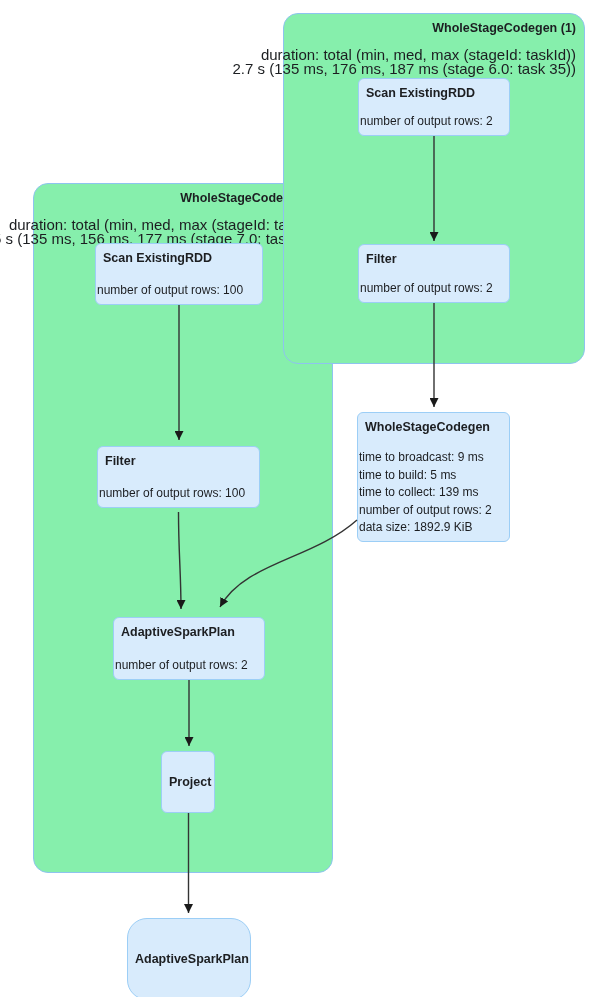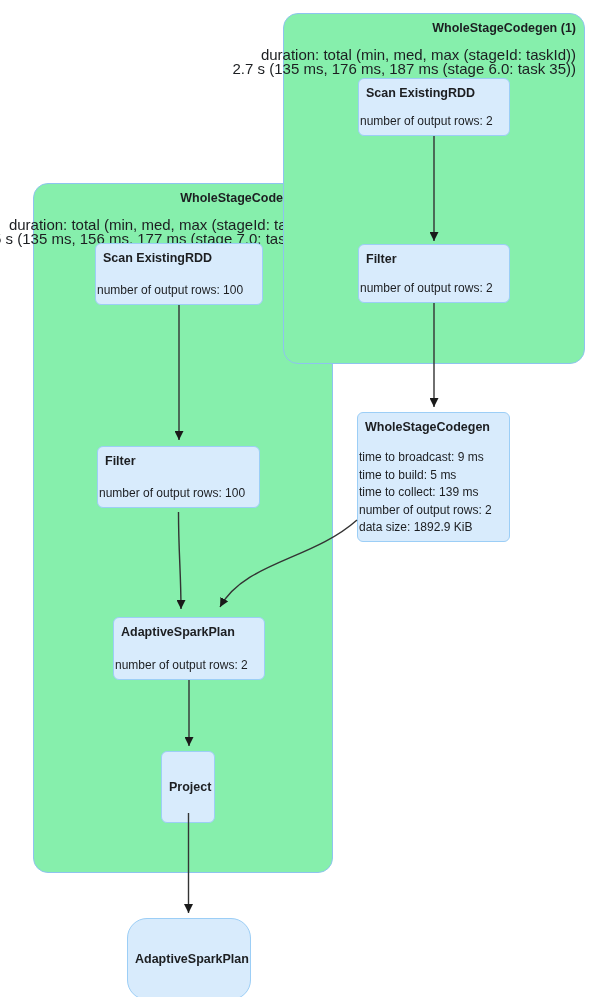--- a/index.html
+++ b/index.html
@@ -112,21 +112,21 @@
     </div>
   </div>
 
   <div class="node" style="left:113px; top:617px; width:152px; height:63px;">
     <div class="node-title">AdaptiveSparkPlan</div>
     <div class="node-metrics">
       <div class="metric-line">number of output rows: 2</div>
     </div>
   </div>
 
-  <div class="node single" style="left:161px; top:751px; width:54px; height:72px;">
+  <div class="node single" style="left:161px; top:751px; width:54px; height:62px;">
     <div class="node-title">Project</div>
   </div>
 
   <div class="node single" style="left:127px; top:918px; width:124px; height:82px;border-radius:20px;">
     <div class="node-title">AdaptiveSparkPlan</div>
   </div>
 
   <svg class="edges" width="614" height="997" viewBox="0 0 614 997">
     <defs>
       <marker id="arrow" viewBox="0 0 10 10" refX="10" refY="5" markerWidth="9" markerHeight="9" markerUnits="userSpaceOnUse" orient="auto">

